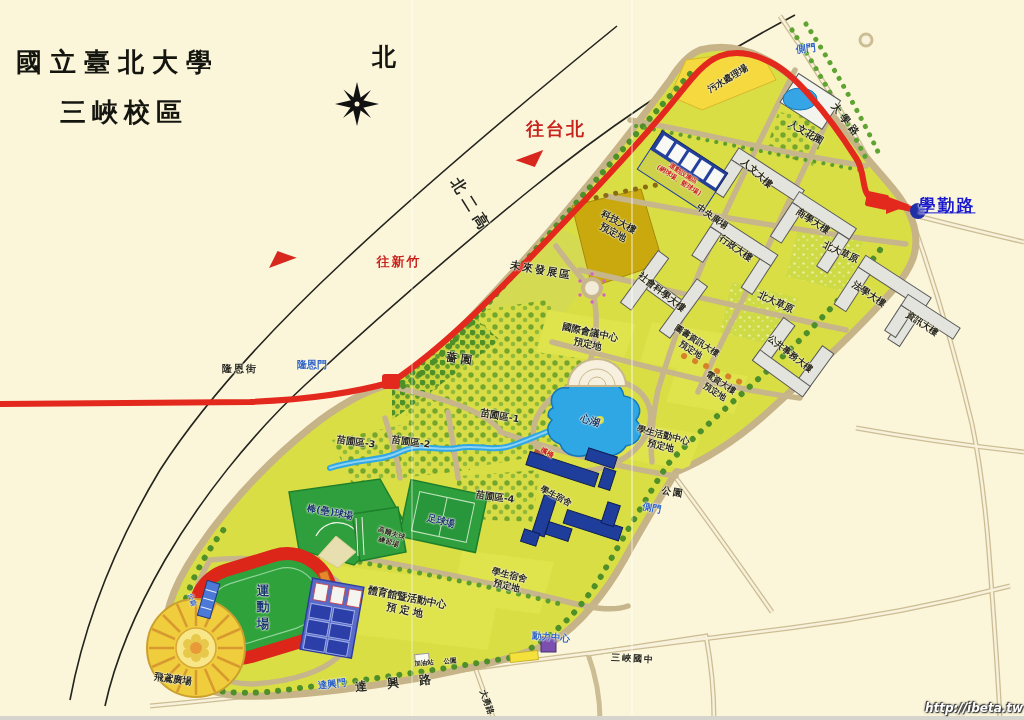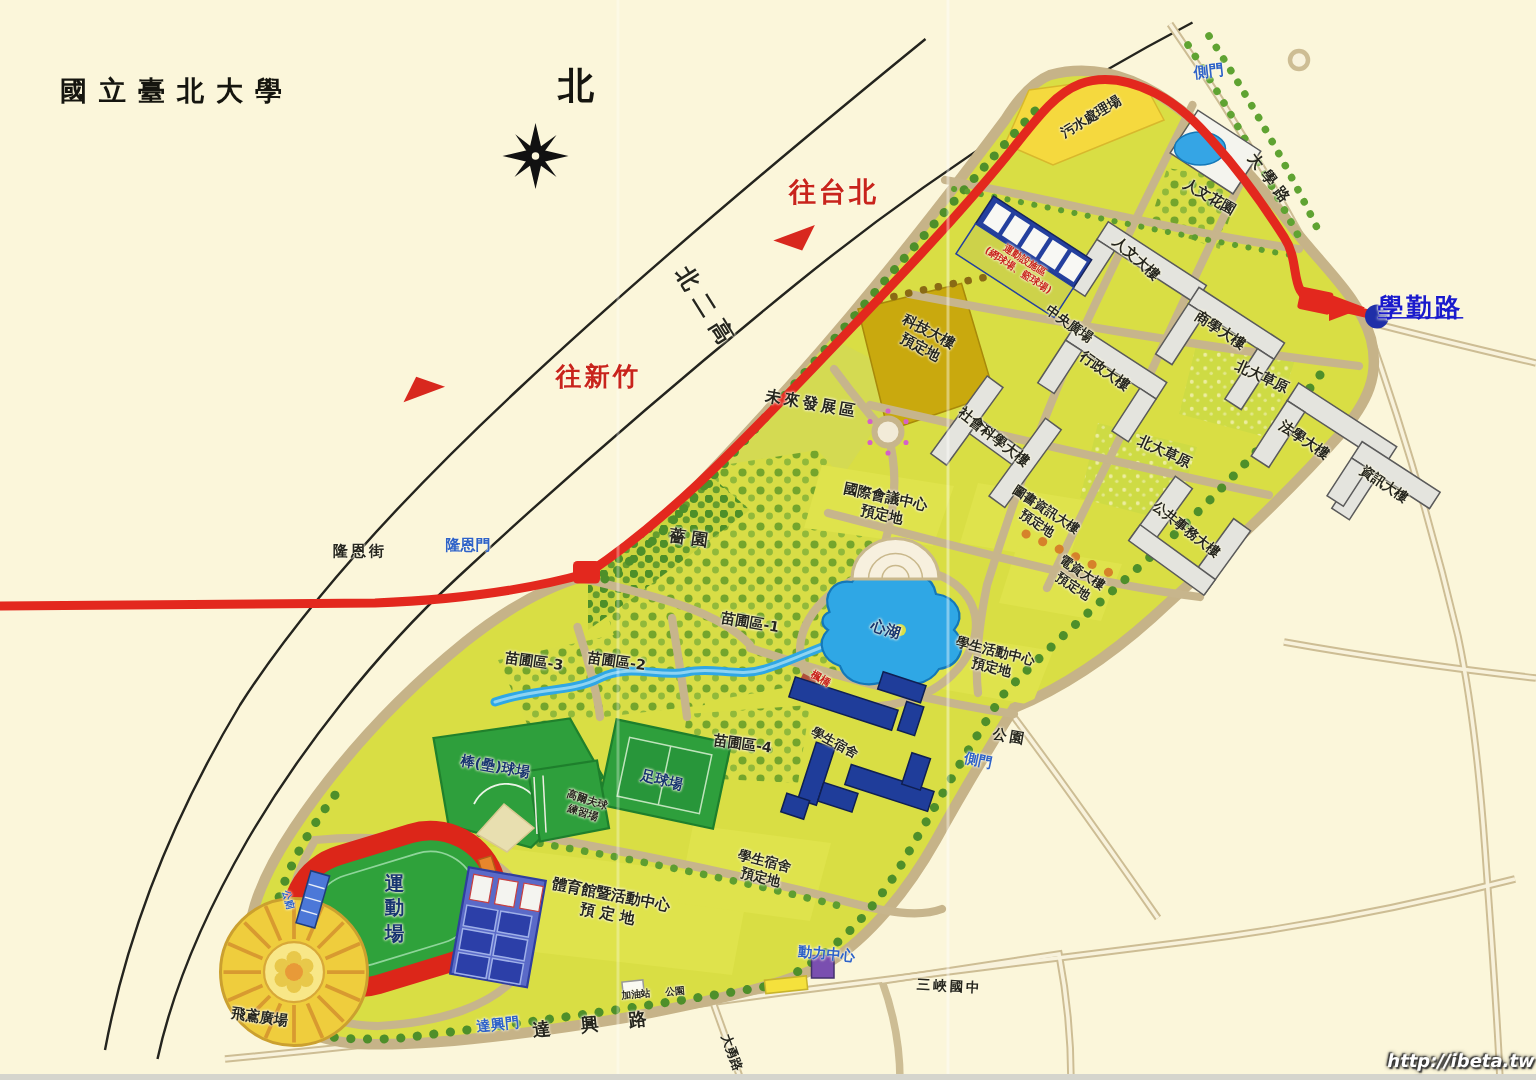--- a/index.html
+++ b/index.html
@@ -330,25 +330,26 @@
     <polygon points="14,14 3,6 0,0 6,3"></polygon>
     <polygon points="14,-14 6,-3 0,0 3,-6"></polygon>
     <polygon points="-14,14 -6,3 0,0 -3,6"></polygon>
     <circle r="2.5" fill="#FBF6DA"></circle>
   </g>
 
   <line x1="412" y1="0" x2="412" y2="720" stroke="rgba(255,255,255,0.30)" stroke-width="2"></line>
   <line x1="632" y1="0" x2="632" y2="720" stroke="rgba(255,255,255,0.40)" stroke-width="2"></line>
   <rect x="0" y="716" width="1024" height="4" fill="#D5D5CD"></rect>
 </svg>
-<div class="lb ink serif ls8" style="left: 118px; top: 62px; font-size: 18px; transform: translate(-50%, -50%) rotate(0deg);">國立臺北大學</div>
+<div class="lb ink serif ls8" style="left: 118px; top: 62px; font-size: 26px; transform: translate(-50%, -50%) rotate(0deg);">國立臺北大學</div>
+    <div class="lb ink serif ls6" style="left: 124px; top: 112px; font-size: 26px; transform: translate(-50%, -50%) rotate(0deg);">三峽校區</div>
     <div class="lb ink serif" style="left: 384px; top: 57px; font-size: 24px; transform: translate(-50%, -50%) rotate(0deg);">北</div>
     <div class="lb ink ls6" style="left: 471px; top: 206px; font-size: 15px; transform: translate(-50%, -50%) rotate(58deg);">北二高</div>
     <div class="lb red2 ls2" style="left: 556px; top: 129px; font-size: 18px; transform: translate(-50%, -50%) rotate(0deg);">往台北</div>
-    <div class="lb red2 ls2" style="left: 399px; top: 252px; font-size: 17px; transform: translate(-50%, -50%) rotate(0deg);">往新竹</div>
+    <div class="lb red2 ls2" style="left: 399px; top: 262px; font-size: 13px; transform: translate(-50%, -50%) rotate(0deg);">往新竹</div>
     <div class="lb ink" style="left: 728px; top: 79px; font-size: 9px; transform: translate(-50%, -50%) rotate(-31deg);">污水處理場</div>
     <div class="lb blue" style="left: 806px; top: 49px; font-size: 10px; transform: translate(-50%, -50%) rotate(-6deg);">側門</div>
     <div class="lb ink ls4" style="left: 846px; top: 121px; font-size: 10px; transform: translate(-50%, -50%) rotate(52deg);">大學路</div>
     <div class="lb link u ls2" style="left: 947px; top: 206px; font-size: 17px; transform: translate(-50%, -50%) rotate(0deg);">學勤路</div>
     <div class="lb red2" style="left: 681px; top: 177px; font-size: 6.5px; transform: translate(-50%, -50%) rotate(33deg);">運動設施區
 (網球場、籃球場)</div>
     <div class="lb ink" style="left: 757px; top: 173px; font-size: 9.5px; transform: translate(-50%, -50%) rotate(42deg);">人文大樓</div>
     <div class="lb ink" style="left: 806px; top: 132px; font-size: 9.5px; transform: translate(-50%, -50%) rotate(30deg);">人文花園</div>
     <div class="lb ink" style="left: 712px; top: 217px; font-size: 9px; transform: translate(-50%, -50%) rotate(35deg);">中央廣場</div>
     <div class="lb ink" style="left: 813px; top: 221px; font-size: 9.5px; transform: translate(-50%, -50%) rotate(33deg);">商學大樓</div>

